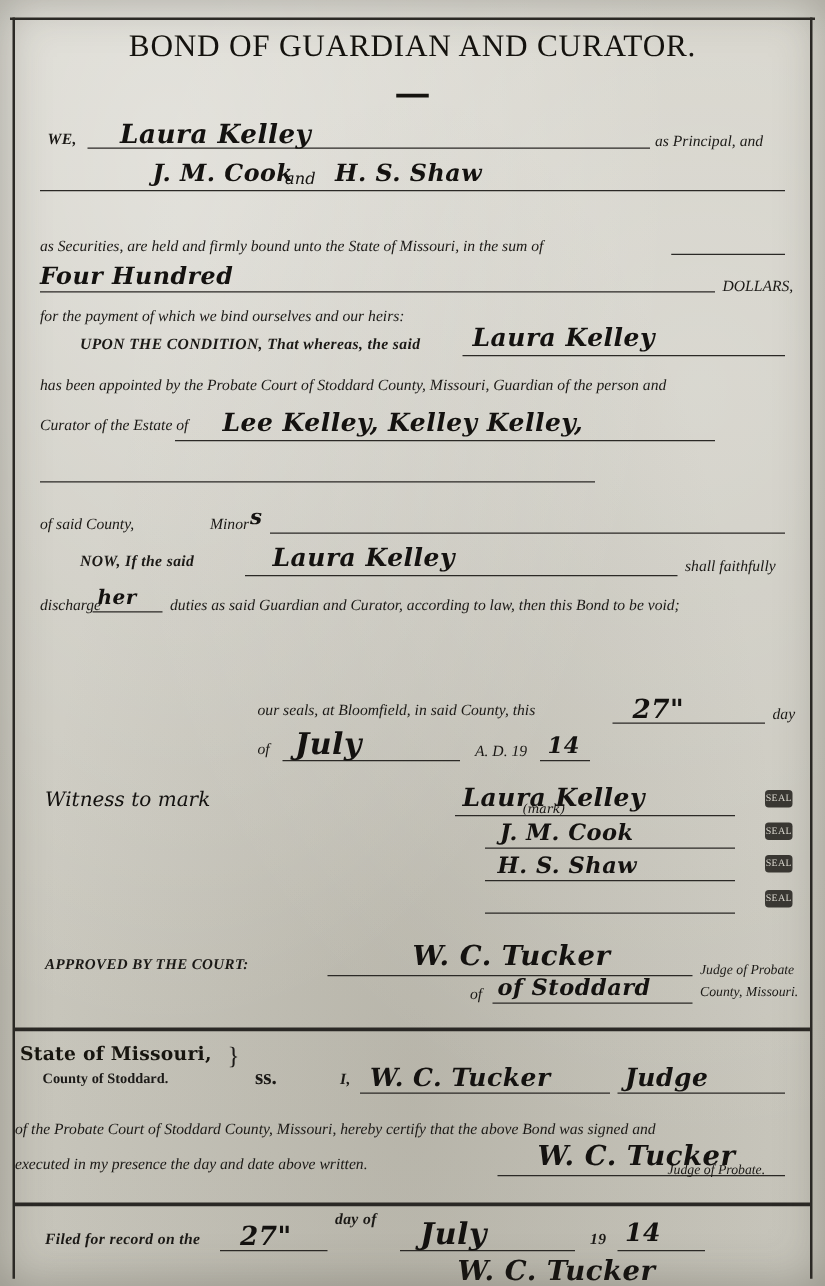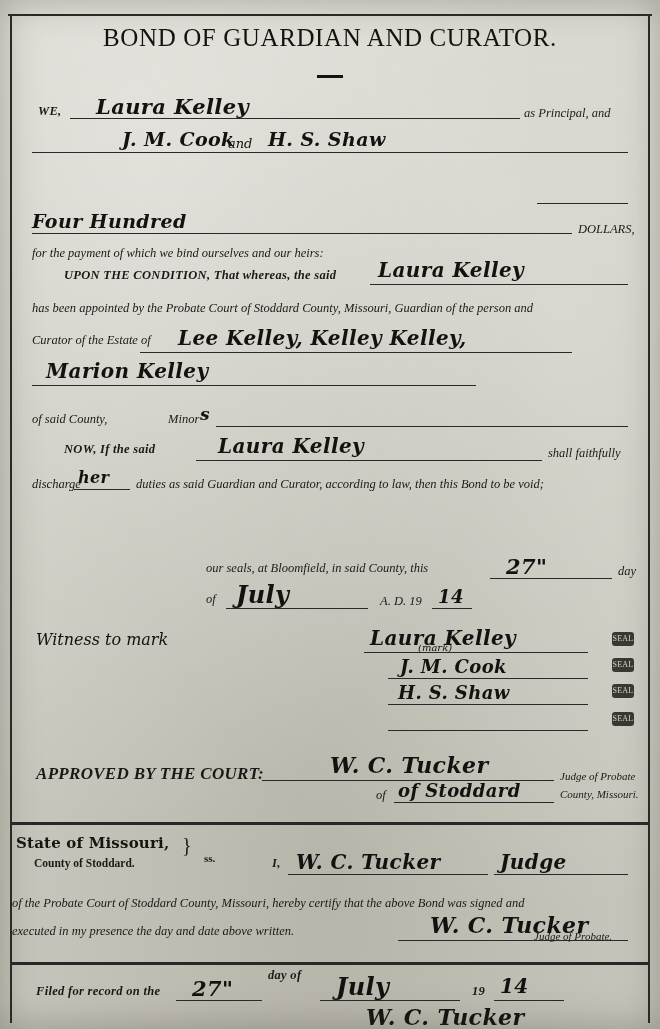--- a/index.html
+++ b/index.html
@@ -82,40 +82,40 @@
     <div class="txt sc" style="left:38px;top:104px;">WE,</div>
     <div class="rule" style="left:70px;top:118px;width:450px;"></div>
     <div class="hw ink" style="left:96px;top:94px;font-size:21px;">Laura Kelley</div>
     <div class="txt" style="left:524px;top:106px;">as Principal, and</div>
 
     <div class="rule" style="left:32px;top:152px;width:596px;"></div>
     <div class="hw ink" style="left:122px;top:128px;font-size:19px;">J. M. Cook</div>
     <div class="hw" style="left:228px;top:136px;font-size:13px;">and</div>
     <div class="hw ink" style="left:268px;top:128px;font-size:19px;">H. S. Shaw</div>
 
+    <div class="txt" style="left:32px;top:190px;">as Securities, are held and firmly bound unto the State of Missouri, in the sum of</div>
     <div class="rule" style="left:537px;top:203px;width:91px;"></div>
 
     <div class="rule" style="left:32px;top:233px;width:540px;"></div>
     <div class="hw ink" style="left:32px;top:210px;font-size:19px;">Four Hundred</div>
     <div class="txt" style="left:578px;top:222px;">DOLLARS,</div>
 
     <div class="txt" style="left:32px;top:246px;">for the payment of which we bind ourselves and our heirs:</div>
 
     <div class="txt sc" style="left:64px;top:268px;">UPON THE CONDITION, That whereas, the said</div>
     <div class="rule" style="left:370px;top:284px;width:258px;"></div>
     <div class="hw ink" style="left:378px;top:258px;font-size:20px;">Laura Kelley</div>
 
     <div class="txt" style="left:32px;top:301px;">has been appointed by the Probate Court of Stoddard County, Missouri, Guardian of the person and</div>
 
     <div class="txt" style="left:32px;top:333px;">Curator of the Estate of</div>
     <div class="rule" style="left:140px;top:352px;width:432px;"></div>
     <div class="hw ink" style="left:178px;top:326px;font-size:20px;">Lee Kelley, Kelley Kelley,</div>
 
     <div class="rule" style="left:32px;top:385px;width:444px;"></div>
-    <div class="hw ink" style="left:46px;top:359px;font-size:20px;">Marion Kelley</div>
 
     <div class="txt" style="left:32px;top:412px;">of said County,</div>
     <div class="txt" style="left:168px;top:412px;">Minor</div>
     <div class="hw ink" style="left:200px;top:404px;font-size:17px;">s</div>
     <div class="rule" style="left:216px;top:426px;width:412px;"></div>
 
     <div class="txt sc" style="left:64px;top:442px;">NOW, If the said</div>
     <div class="rule" style="left:196px;top:460px;width:346px;"></div>
     <div class="hw ink" style="left:218px;top:434px;font-size:20px;">Laura Kelley</div>
     <div class="txt" style="left:548px;top:446px;">shall faithfully</div>
@@ -148,36 +148,36 @@
     <div class="hw ink" style="left:400px;top:656px;font-size:18px;">J. M. Cook</div>
     <div class="seal" style="left:612px;top:658px;">SEAL</div>
 
     <div class="rule" style="left:388px;top:704px;width:200px;"></div>
     <div class="hw ink" style="left:398px;top:682px;font-size:18px;">H. S. Shaw</div>
     <div class="seal" style="left:612px;top:684px;">SEAL</div>
 
     <div class="rule" style="left:388px;top:730px;width:200px;"></div>
     <div class="seal" style="left:612px;top:712px;">SEAL</div>
 
-    <div class="txt sc" style="left:36px;top:764px;font-size:17px;">APPROVED BY THE COURT:</div>
+    <div class="txt sc" style="left:36px;top:764px;font-size:12px;">APPROVED BY THE COURT:</div>
     <div class="rule" style="left:262px;top:780px;width:292px;"></div>
     <div class="hw ink" style="left:330px;top:752px;font-size:22px;">W. C. Tucker</div>
     <div class="txt" style="left:560px;top:770px;font-size:11px;">Judge of Probate</div>
 
     <div class="txt" style="left:376px;top:788px;">of</div>
     <div class="rule" style="left:394px;top:802px;width:160px;"></div>
     <div class="hw ink" style="left:398px;top:780px;font-size:18px;">of Stoddard</div>
     <div class="txt" style="left:560px;top:788px;font-size:11px;">County, Missouri.</div>
 
     <div class="heavy-rule" style="top:822px;"></div>
 
     <div class="gothic" style="left:16px;top:834px;">State of Missouri,</div>
     <div class="small-b" style="left:34px;top:857px;">County of Stoddard.</div>
     <div class="brace" style="left:182px;top:834px;">}</div>
-    <div class="txt b" style="left:204px;top:852px;font-size:11px;">ss.</div>
+    <div class="txt b" style="left:204px;top:852px;font-size:17px;">ss.</div>
 
     <div class="txt sc" style="left:272px;top:856px;">I,</div>
     <div class="rule" style="left:288px;top:874px;width:200px;"></div>
     <div class="hw ink" style="left:296px;top:850px;font-size:20px;">W. C. Tucker</div>
     <div class="hw ink" style="left:500px;top:850px;font-size:20px;">Judge</div>
     <div class="rule" style="left:494px;top:874px;width:134px;"></div>
 
     <div class="txt" style="left:12px;top:896px;">of the Probate Court of Stoddard County, Missouri, hereby certify that the above Bond was signed and</div>
     <div class="txt" style="left:12px;top:924px;">executed in my presence the day and date above written.</div>
     <div class="rule" style="left:398px;top:940px;width:230px;"></div>

